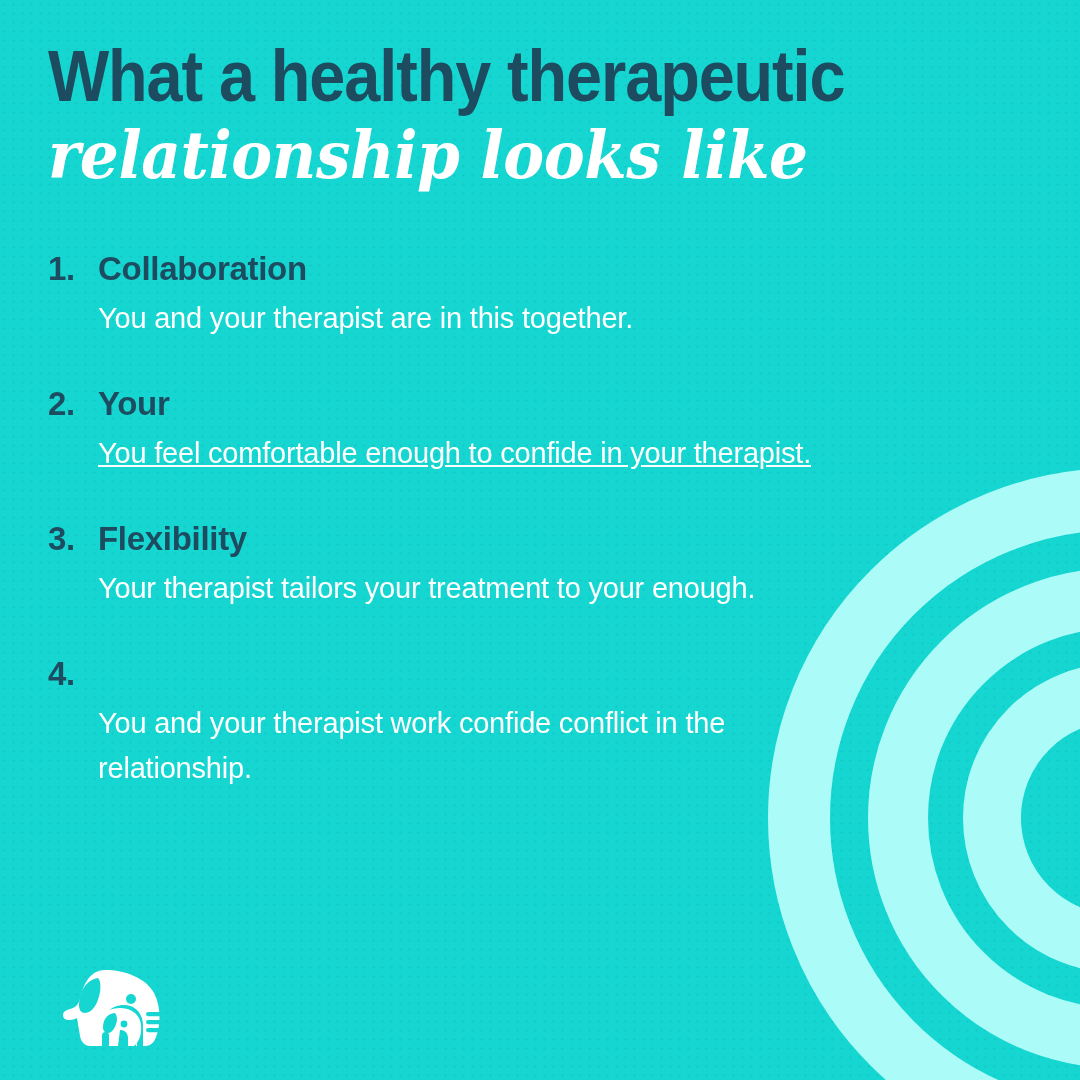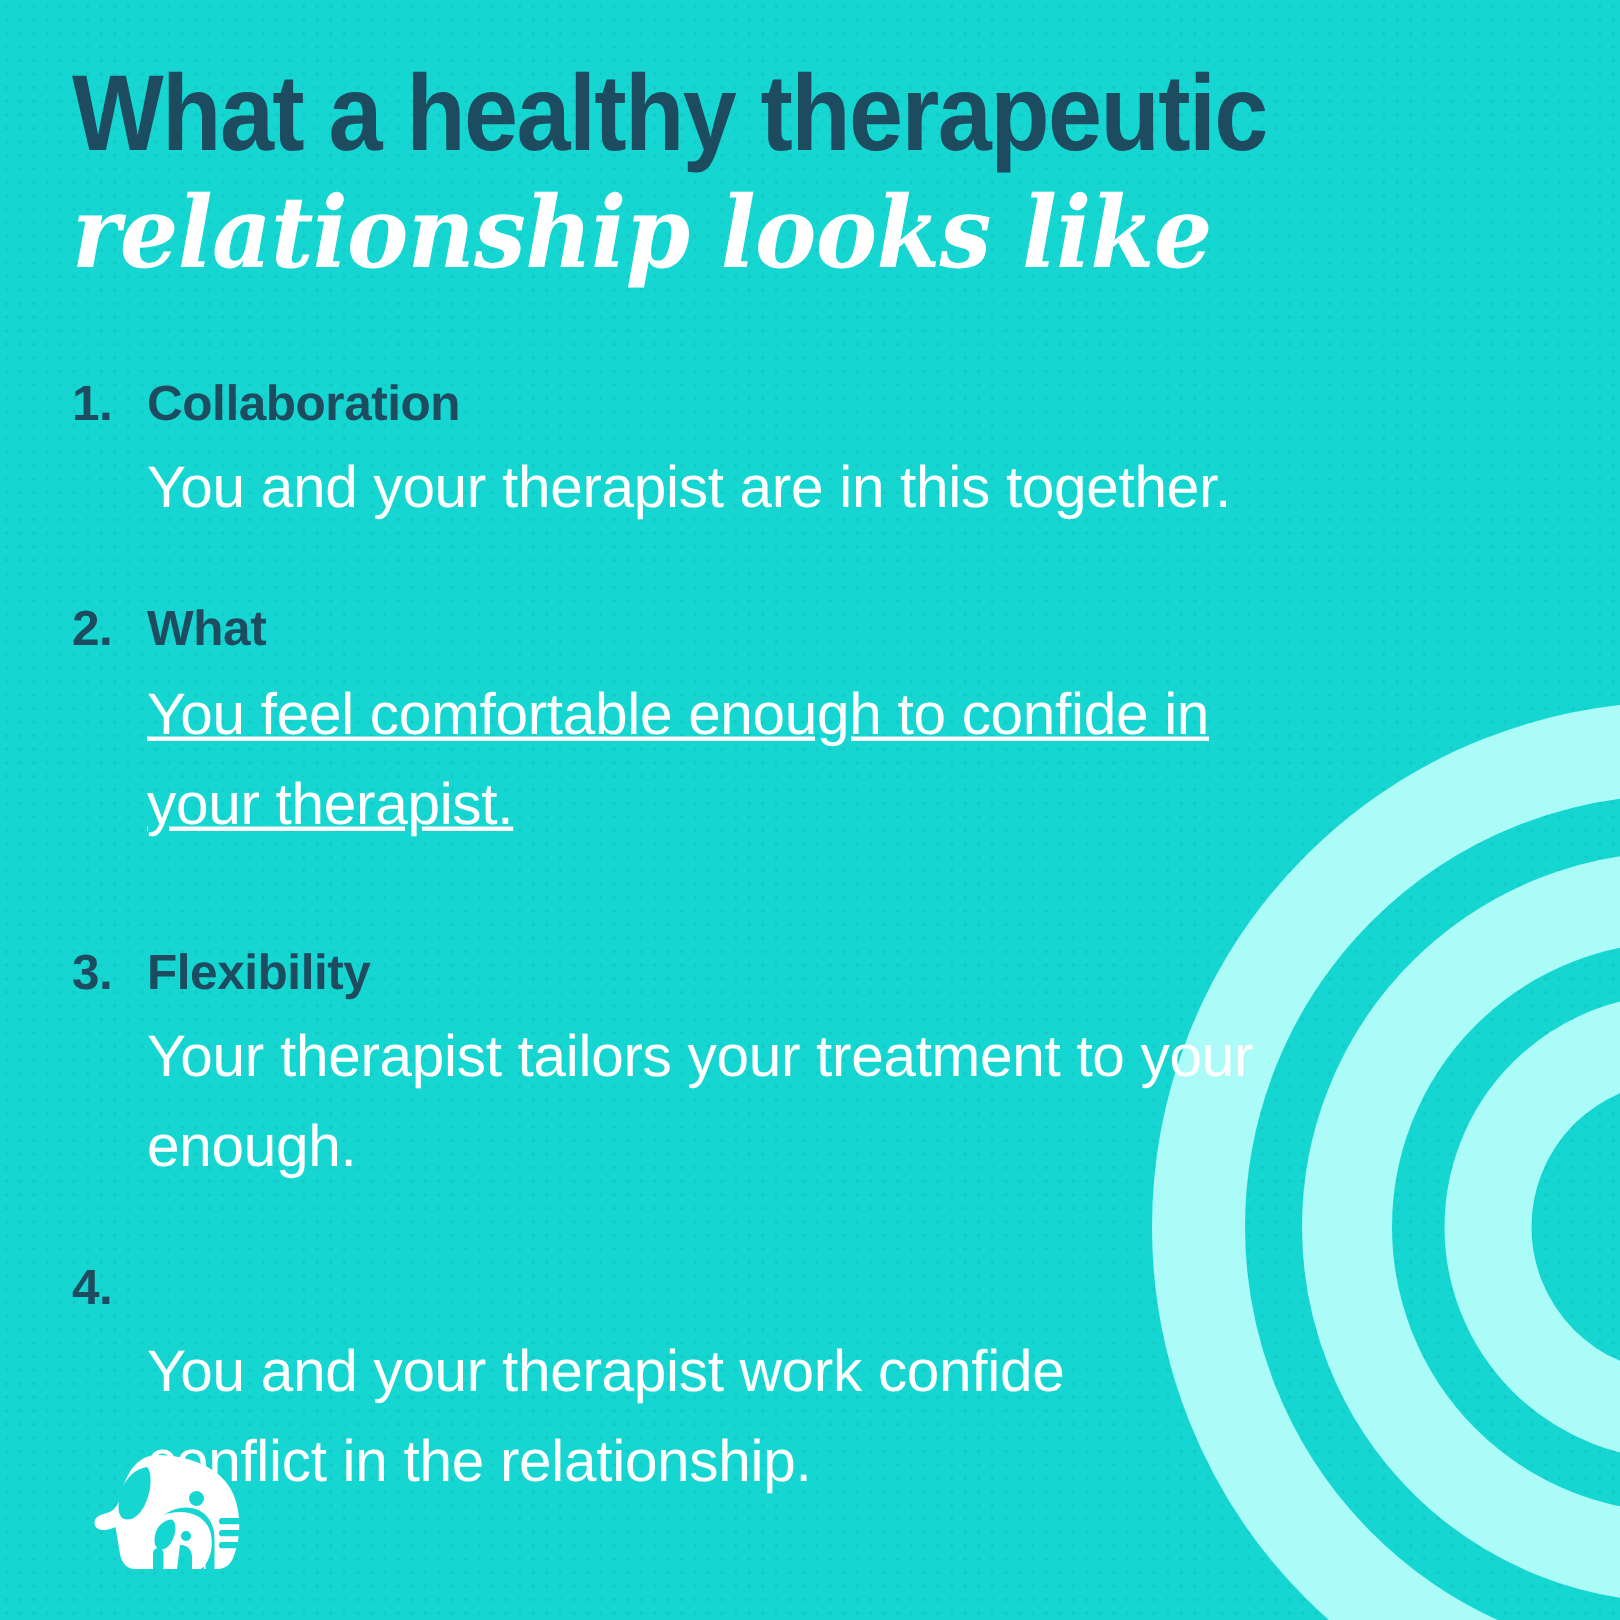--- a/index.html
+++ b/index.html
@@ -126,21 +126,21 @@
     flex: 0 0 50px;
     color: #1d4c60;
   }
   .item-title { color: #1d4c60; text-align: right; }
 
   .item-body {
     margin: 7px 0 0 50px;
     color: #ffffff;
     font-family: "Liberation Sans", sans-serif;
     font-weight: 400;
-    font-size: 39px;
+    font-size: 29px;
     line-height: 1.54;
     letter-spacing: -0.2px;
     max-width: 740px;
   }
 
   
   .logo {
     position: absolute;
     left: 62px;
     top: 962px;
@@ -173,29 +173,29 @@
         <div class="item-head">
           <span class="item-num" style="color: rgb(29, 76, 96);">1.</span>
           <span class="item-title" style="color: rgb(29, 76, 96);">Collaboration</span>
         </div>
         <p class="item-body" style="color: rgb(255, 255, 255);">You and your therapist are in this together.</p>
       </li>
 
       <li class="item">
         <div class="item-head">
           <span class="item-num" style="color: rgb(29, 76, 96);">2.</span>
-          <span class="item-title" style="color: rgb(29, 76, 96);">What</span>
+          <span class="item-title" style="color: rgb(29, 76, 96);">Your</span>
         </div>
         <p class="item-body" style="color: rgb(255, 255, 255); text-decoration: underline;">You feel comfortable enough to confide in your therapist.</p>
       </li>
 
       <li class="item">
         <div class="item-head">
           <span class="item-num" style="color: rgb(29, 76, 96);">3.</span>
-          <span class="item-title" style="color: rgb(29, 76, 96); margin-top: 18px;">Flexibility</span>
+          <span class="item-title" style="color: rgb(29, 76, 96);">Flexibility</span>
         </div>
         <p class="item-body" style="color: rgb(255, 255, 255);">Your therapist tailors your treatment to your enough.</p>
       </li>
 
       <li class="item">
         <div class="item-head">
           <span class="item-num" style="color: rgb(29, 76, 96);">4.</span>
         </div>
         <p class="item-body" style="color: rgb(255, 255, 255);">You and your therapist work confide conflict in the relationship.</p>
       </li>

